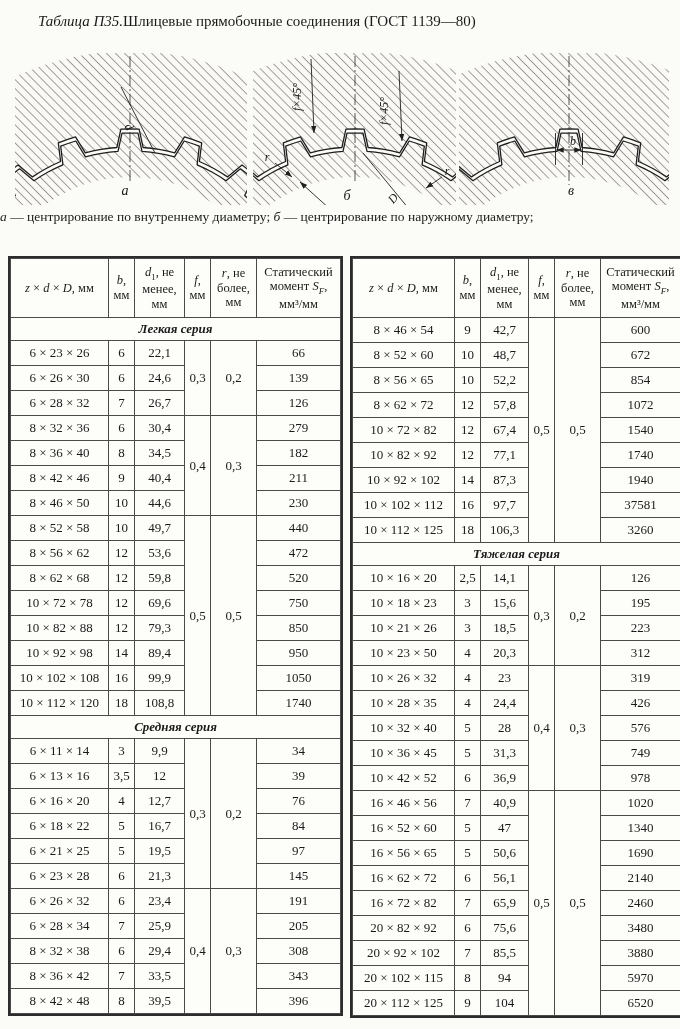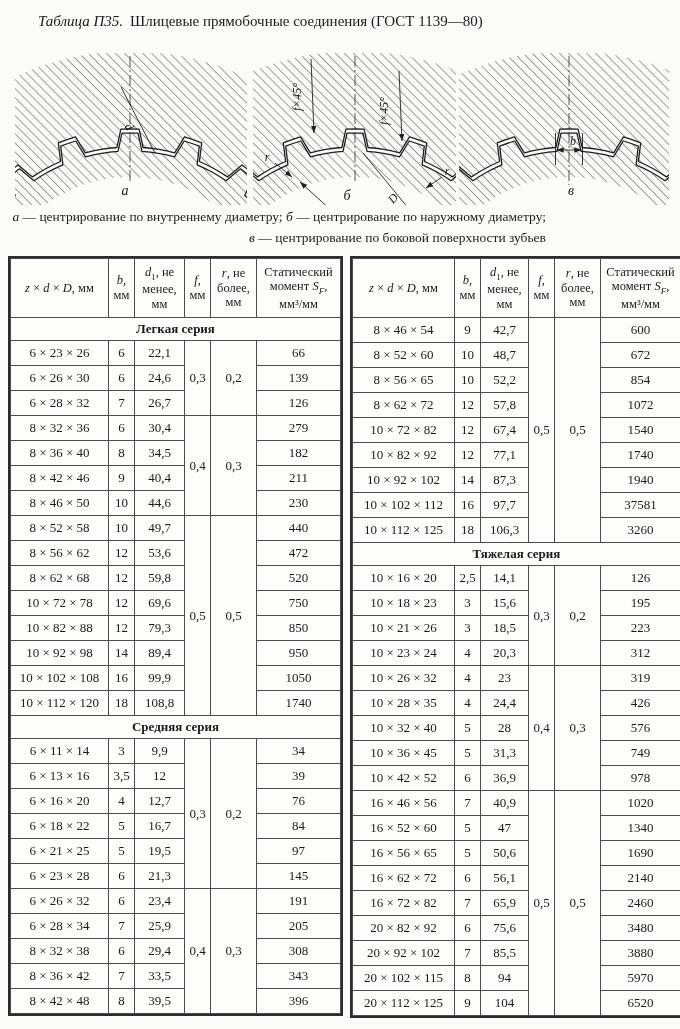--- a/index.html
+++ b/index.html
@@ -1,37 +1,37 @@
 <!DOCTYPE html>
 <html><head>
 <meta charset="utf-8">
 <style>
   html,body{margin:0;padding:0}
   body{width:680px;height:1029px;background:#fbfbf7;position:relative;overflow:hidden;
        font-family:"Liberation Serif","DejaVu Serif",serif;color:#1a1a1a;}
   .title{position:absolute;top:13px;left:38px;font-size:15px;white-space:nowrap}
-  .tprefix{font-style:italic;margin-right:7px}
+  .tprefix{font-style:italic;}
   .tmain{font-weight:normal}
   svg.diagrams{position:absolute;top:53px;left:9px}
   .hfill{fill:url(#hatch);stroke:none}
   .pstroke{fill:none;stroke:#1f1f1f;stroke-width:1.3;stroke-linejoin:round}
   .cl{stroke:#2b2b2b;stroke-width:.8;stroke-dasharray:11 3 2 3}
   .ll{stroke:#1f1f1f;stroke-width:.9}
   .lbl{font-size:12px;font-style:italic;text-anchor:middle;fill:#161616}
   .cap{font-size:14px;font-style:italic;text-anchor:middle;fill:#161616}
-  .caption{position:absolute;top:207px;left:6px;width:540px;text-align:right;
+  .caption{position:absolute;top:207px;left:0;width:540px;text-align:left;
            font-size:13.5px;line-height:1.55;color:#1b1b1b}
   .tables{position:absolute;top:256px;left:8px;width:666px;display:flex;gap:7px;align-items:flex-start}
   .twrap{border:2px solid #2c2c2c;background:#fdfdfa}
   table{border-collapse:collapse;table-layout:fixed}
   #tbl-left{width:330px}#tbl-right{width:328px}
   th,td{border:1px solid #4a4a4a;text-align:center;vertical-align:middle;padding:0 2px;font-weight:normal}
   thead th{height:58px;font-size:12.5px;line-height:1.18}
   td{height:24px;font-size:13px}
-  tr.sec td{font-weight:bold;height:22px}
+  tr.sec td{font-weight:bold;font-style:italic;height:22px}
   sub{font-size:9px}
   i{font-style:italic}
 </style>
 </head>
 <body>
 
 <div class="title">
   <span class="tprefix">Таблица П35.</span><span class="tmain">Шлицевые прямобочные соединения (ГОСТ 1139—80)</span>
 </div>
 
@@ -97,21 +97,20 @@
     <line class="ll" x1="123.5" y1="80" x2="123.5" y2="112"></line>
     <line class="ll" x1="110" y1="97" x2="97.5" y2="97" marker-end="url(#arw)"></line>
     <line class="ll" x1="110" y1="97" x2="122.5" y2="97" marker-end="url(#arw)"></line>
     <text class="lbl" x="114" y="92">b</text>
     <text class="cap" x="112" y="142">в</text>
   </g>
 </svg>
 
 <div class="caption">
   <div><i>а</i> — центрирование по внутреннему диаметру; <i>б</i> — центрирование по наружному диаметру;</div>
-  <div><i>в</i> — центрирование по боковой поверхности зубьев</div>
 </div>
 
 <div class="tables">
   <div class="twrap">
     <table id="tbl-left">
       <colgroup>
           <col style="width:98px">
           <col style="width:26px">
           <col style="width:50px">
           <col style="width:26px">
@@ -398,21 +397,21 @@
             <td>15,6</td>
             <td>195</td>
           </tr>
           <tr>
             <td>10 × 21 × 26</td>
             <td>3</td>
             <td>18,5</td>
             <td>223</td>
           </tr>
           <tr>
-            <td>10 × 23 × 24</td>
+            <td>10 × 23 × 50</td>
             <td>4</td>
             <td>20,3</td>
             <td>312</td>
           </tr>
           <tr>
             <td>10 × 26 × 32</td>
             <td>4</td>
             <td>23</td>
             <td rowspan="5">0,4</td>
             <td rowspan="5">0,3</td>

